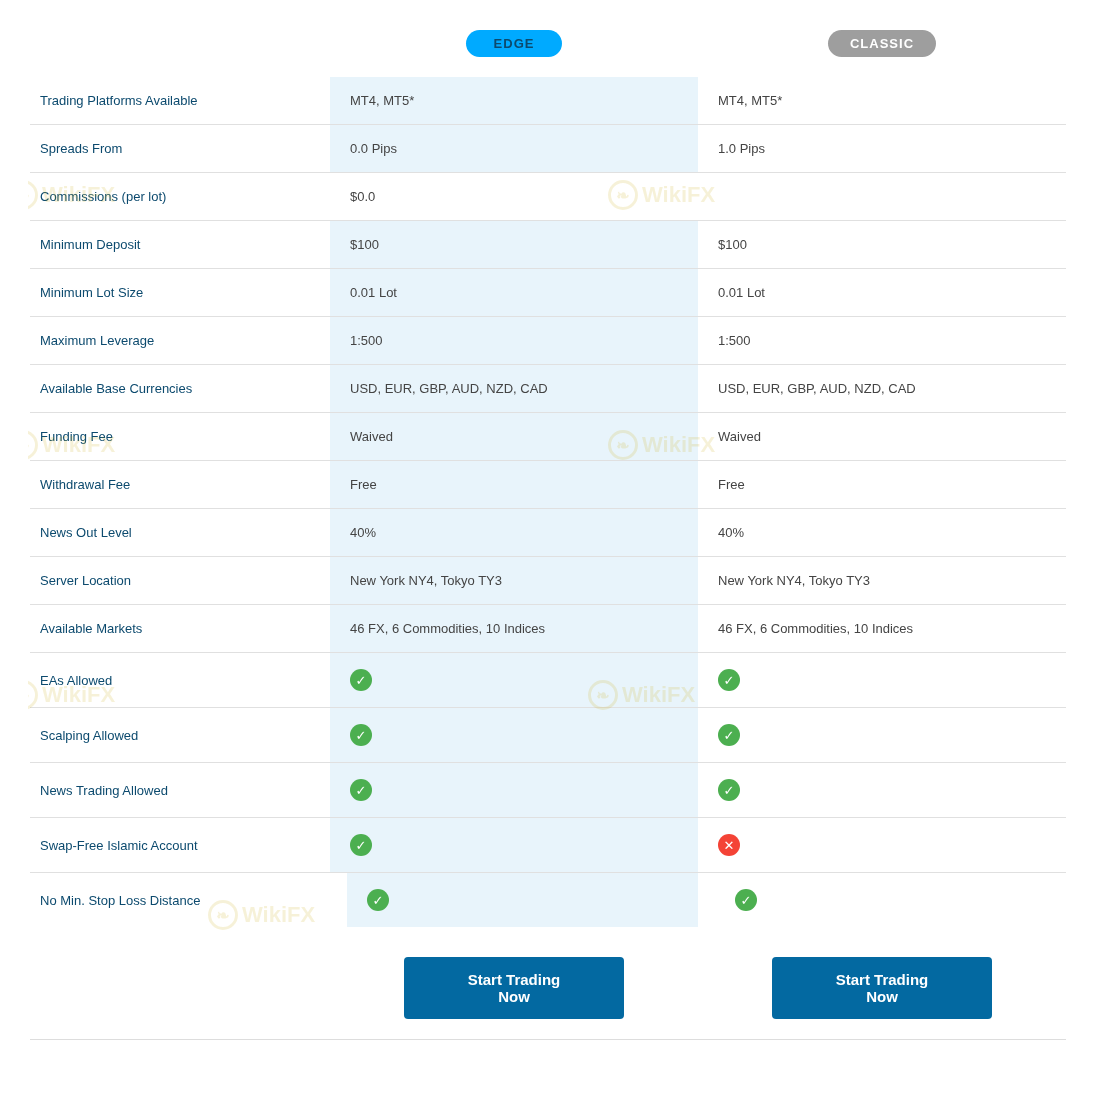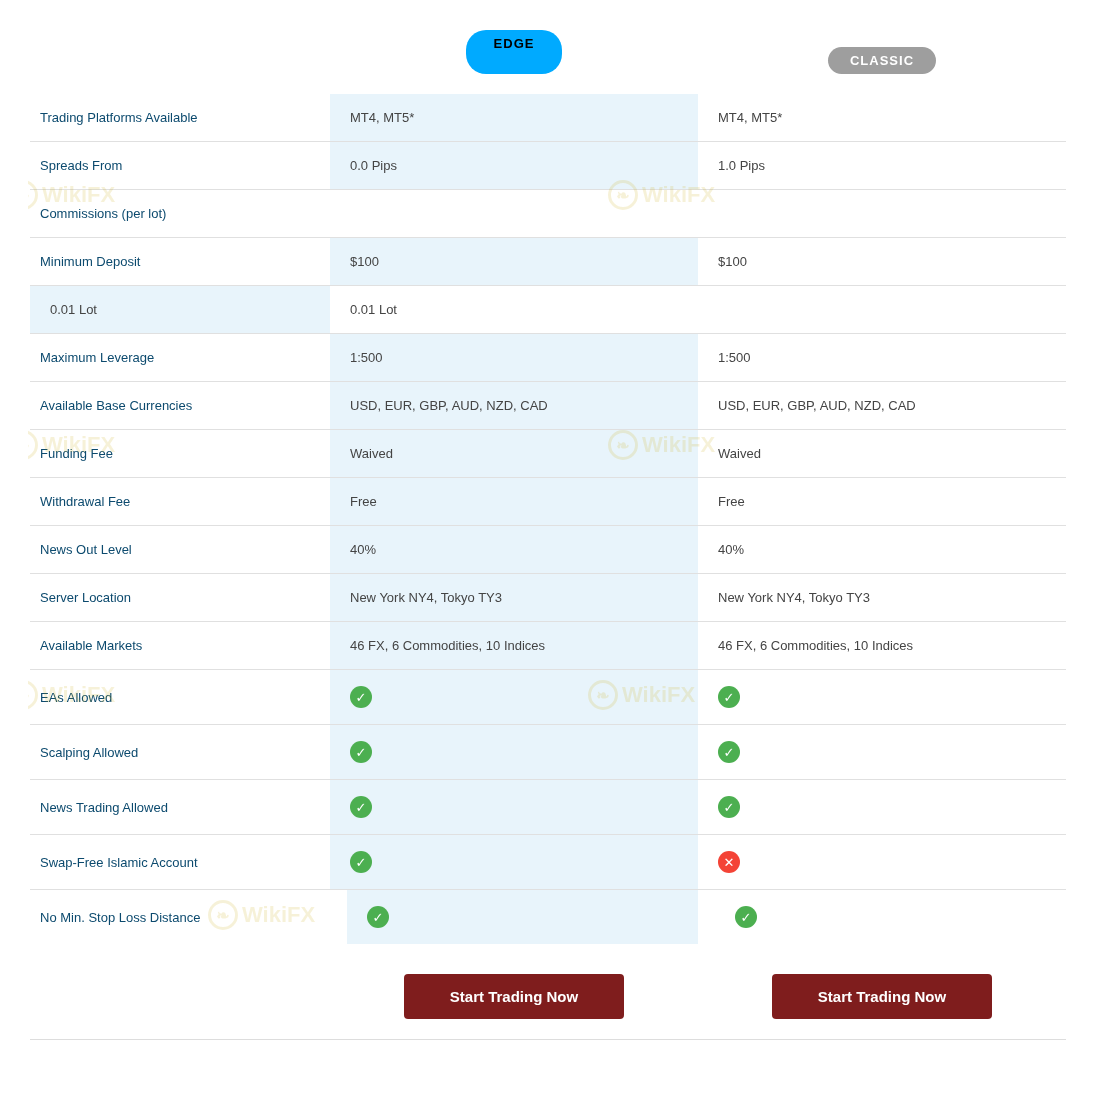--- a/index.html
+++ b/index.html
@@ -64,37 +64,36 @@
     }
 
     .header-classic-col {
       display: flex;
       justify-content: center;
       padding: 10px 20px;
     }
 
     .badge-edge {
       background: #00aaff;
-      color: #000000;
+      color: #0c4a6e;
       font-weight: bold;
       font-size: 13px;
       padding: 6px 28px;
       border-radius: 20px;
       letter-spacing: 1px;
     }
 
     .badge-classic {
       background: #9e9e9e;
       color: #fff;
       font-weight: bold;
       font-size: 13px;
       padding: 6px 22px;
       border-radius: 20px;
       letter-spacing: 1px;
-      margin-top: 17px;
     }
 
     
     .compare-table {
       width: 100%;
     }
 
     .table-row {
       display: grid;
       grid-template-columns: 300px 1fr 1fr;
@@ -165,25 +164,25 @@
       margin-bottom: 10px;
     }
 
     .btn-col {
       display: flex;
       justify-content: center;
       padding: 10px 20px;
     }
 
     .btn-start {
-      background: #7f1d1d;
+      background: #0369a1;
       color: #fff;
       font-weight: bold;
       font-size: 15px;
-      padding: 14px 28px;
+      padding: 14px 46px;
       border: none;
       border-radius: 4px;
       cursor: pointer;
       width: 100%;
       max-width: 220px;
     }
 
     
     .bottom-border {
       border-top: 1px solid #ddd;
@@ -242,27 +241,29 @@
         <div class="col-edge">MT4, MT5*</div>
         <div class="col-classic">MT4, MT5*</div>
       </div>
       <div class="table-row">
         <div class="col-label">Spreads From</div>
         <div class="col-edge">0.0 Pips</div>
         <div class="col-classic">1.0 Pips</div>
       </div>
       <div class="table-row">
         <div class="col-label">Commissions (per lot)</div>
+        <div class="col-classic">$0.0</div>
       </div>
       <div class="table-row">
         <div class="col-label">Minimum Deposit</div>
         <div class="col-edge">$100</div>
         <div class="col-classic">$100</div>
       </div>
       <div class="table-row">
+        <div class="col-label">Minimum Lot Size</div>
         <div class="col-edge">0.01 Lot</div>
         <div class="col-classic">0.01 Lot</div>
       </div>
       <div class="table-row">
         <div class="col-label">Maximum Leverage</div>
         <div class="col-edge">1:500</div>
         <div class="col-classic">1:500</div>
       </div>
       <div class="table-row">
         <div class="col-label">Available Base Currencies</div>

